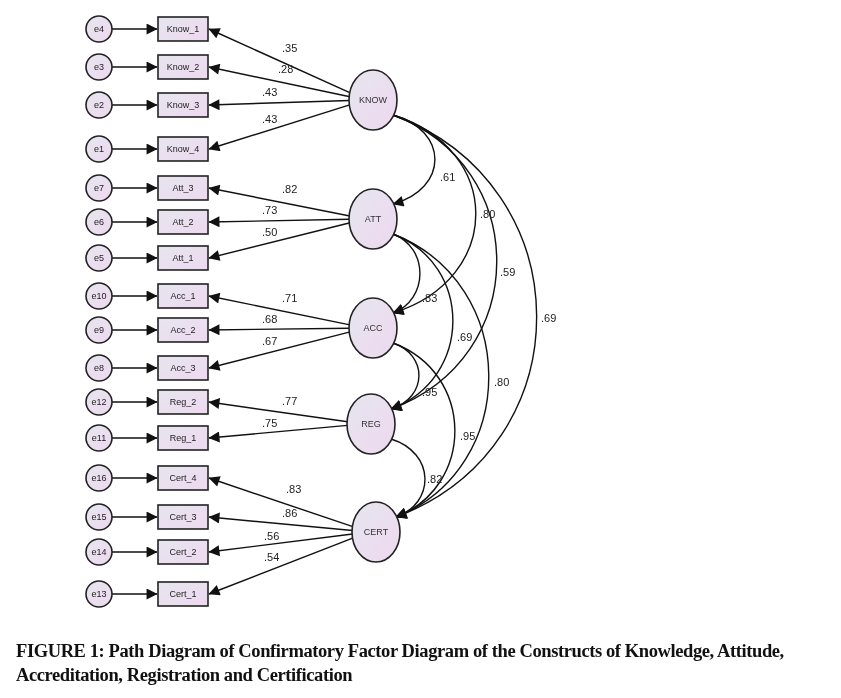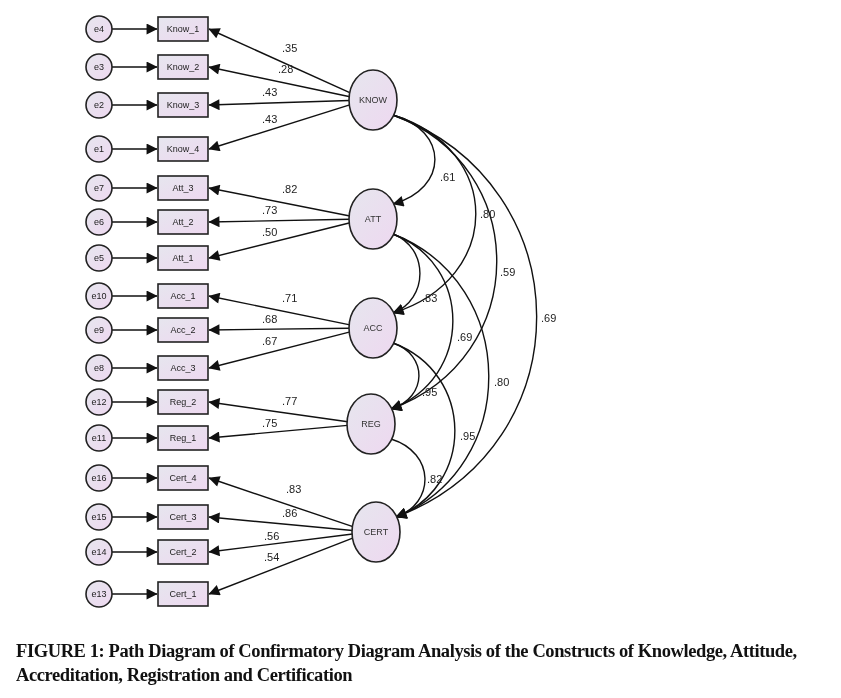--- a/index.html
+++ b/index.html
@@ -175,13 +175,13 @@
       <text x="262" y="345" class="val-text">.67</text>
       <text x="282" y="405" class="val-text">.77</text>
       <text x="262" y="427" class="val-text">.75</text>
       <text x="286" y="493" class="val-text">.83</text>
       <text x="282" y="517" class="val-text">.86</text>
       <text x="264" y="540" class="val-text">.56</text>
       <text x="264" y="561" class="val-text">.54</text>
     </g>
 </svg>
 
-<div id="caption">FIGURE 1: Path Diagram of Confirmatory Diagram Analysis of the Constructs of Knowledge, Attitude, Accreditation, Registration and Certification</div>
+<div id="caption">FIGURE 1: Path Diagram of Confirmatory Factor Diagram of the Constructs of Knowledge, Attitude, Accreditation, Registration and Certification</div>
 
 </body></html>

